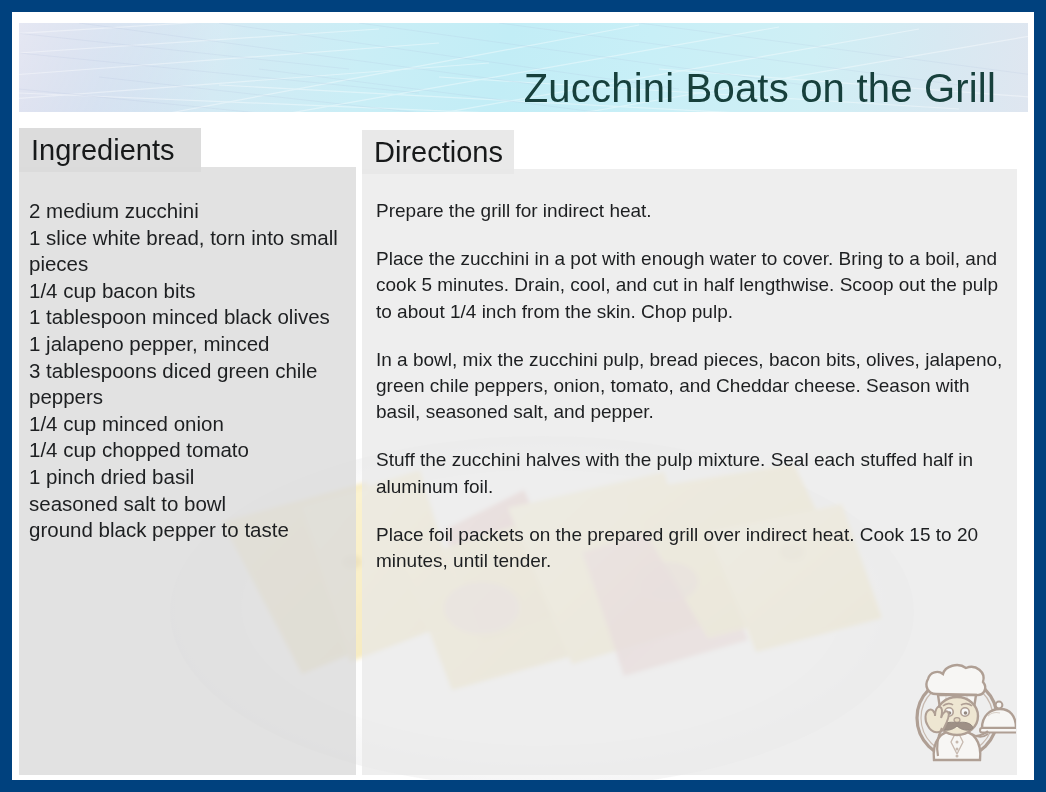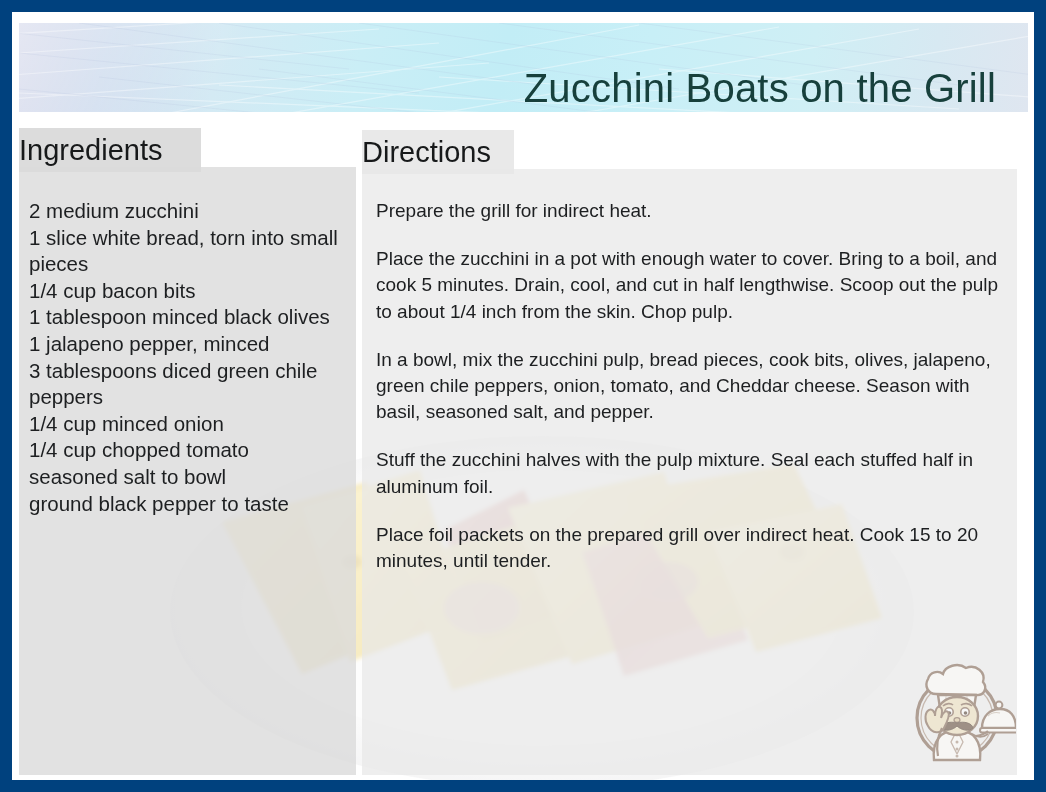--- a/index.html
+++ b/index.html
@@ -65,20 +65,21 @@
     margin-top:20px;
   }
 
   
   .tab {
     position:absolute;
     height:44px;
     background:#dcdcdc;
     display:flex;
     align-items:center;
+    padding-left:12px;
     font-size:29px;
     color:#17191a;
     white-space:nowrap;
   }
   #tab-ingredients { left:7px;   top:116px; width:182px; }
   #tab-directions  { left:350px; top:118px; width:152px; background:#e9e9e9; }
 
   
   .panel {
     position:absolute;
@@ -199,33 +200,34 @@
     <div class="panel" id="panel-ingredients">
       <ul id="ingredient-list">
         <li>2 medium zucchini</li>
         <li>1 slice white bread, torn into small pieces</li>
         <li>1/4 cup bacon bits</li>
         <li>1 tablespoon minced black olives</li>
         <li>1 jalapeno pepper, minced</li>
         <li>3 tablespoons diced green chile peppers</li>
         <li>1/4 cup minced onion</li>
         <li>1/4 cup chopped tomato</li>
+        <li>1 pinch dried basil</li>
         <li>seasoned salt to bowl</li>
         <li>ground black pepper to taste</li>
       </ul>
     </div>
 
     <div class="tab" id="tab-directions">
       <span>Directions</span>
     </div>
 
     <div class="panel" id="panel-directions">
       <p class="direction-step">Prepare the grill for indirect heat.</p>
       <p class="direction-step">Place the zucchini in a pot with enough water to cover. Bring to a boil, and cook 5 minutes. Drain, cool, and cut in half lengthwise. Scoop out the pulp to about 1/4 inch from the skin. Chop pulp.</p>
-      <p class="direction-step">In a bowl, mix the zucchini pulp, bread pieces, cook bits, olives, jalapeno, green chile peppers, onion, tomato, and Cheddar cheese. Season with basil, seasoned salt, and pepper.</p>
+      <p class="direction-step">In a bowl, mix the zucchini pulp, bread pieces, bacon bits, olives, jalapeno, green chile peppers, onion, tomato, and Cheddar cheese. Season with basil, seasoned salt, and pepper.</p>
       <p class="direction-step">Stuff the zucchini halves with the pulp mixture. Seal each stuffed half in aluminum foil.</p>
       <p class="direction-step">Place foil packets on the prepared grill over indirect heat. Cook 15 to 20 minutes, until tender.</p>
     </div>
 
     <svg id="chef-logo" viewBox="0 0 118 118" aria-hidden="true">
       <g fill="none" stroke="#8a6f5e" stroke-width="3.2">
         <circle cx="59" cy="68" r="40"></circle>
       </g>
       <circle cx="59" cy="68" r="36" fill="none" stroke="#b09a8a" stroke-width="1.2"></circle>
 

